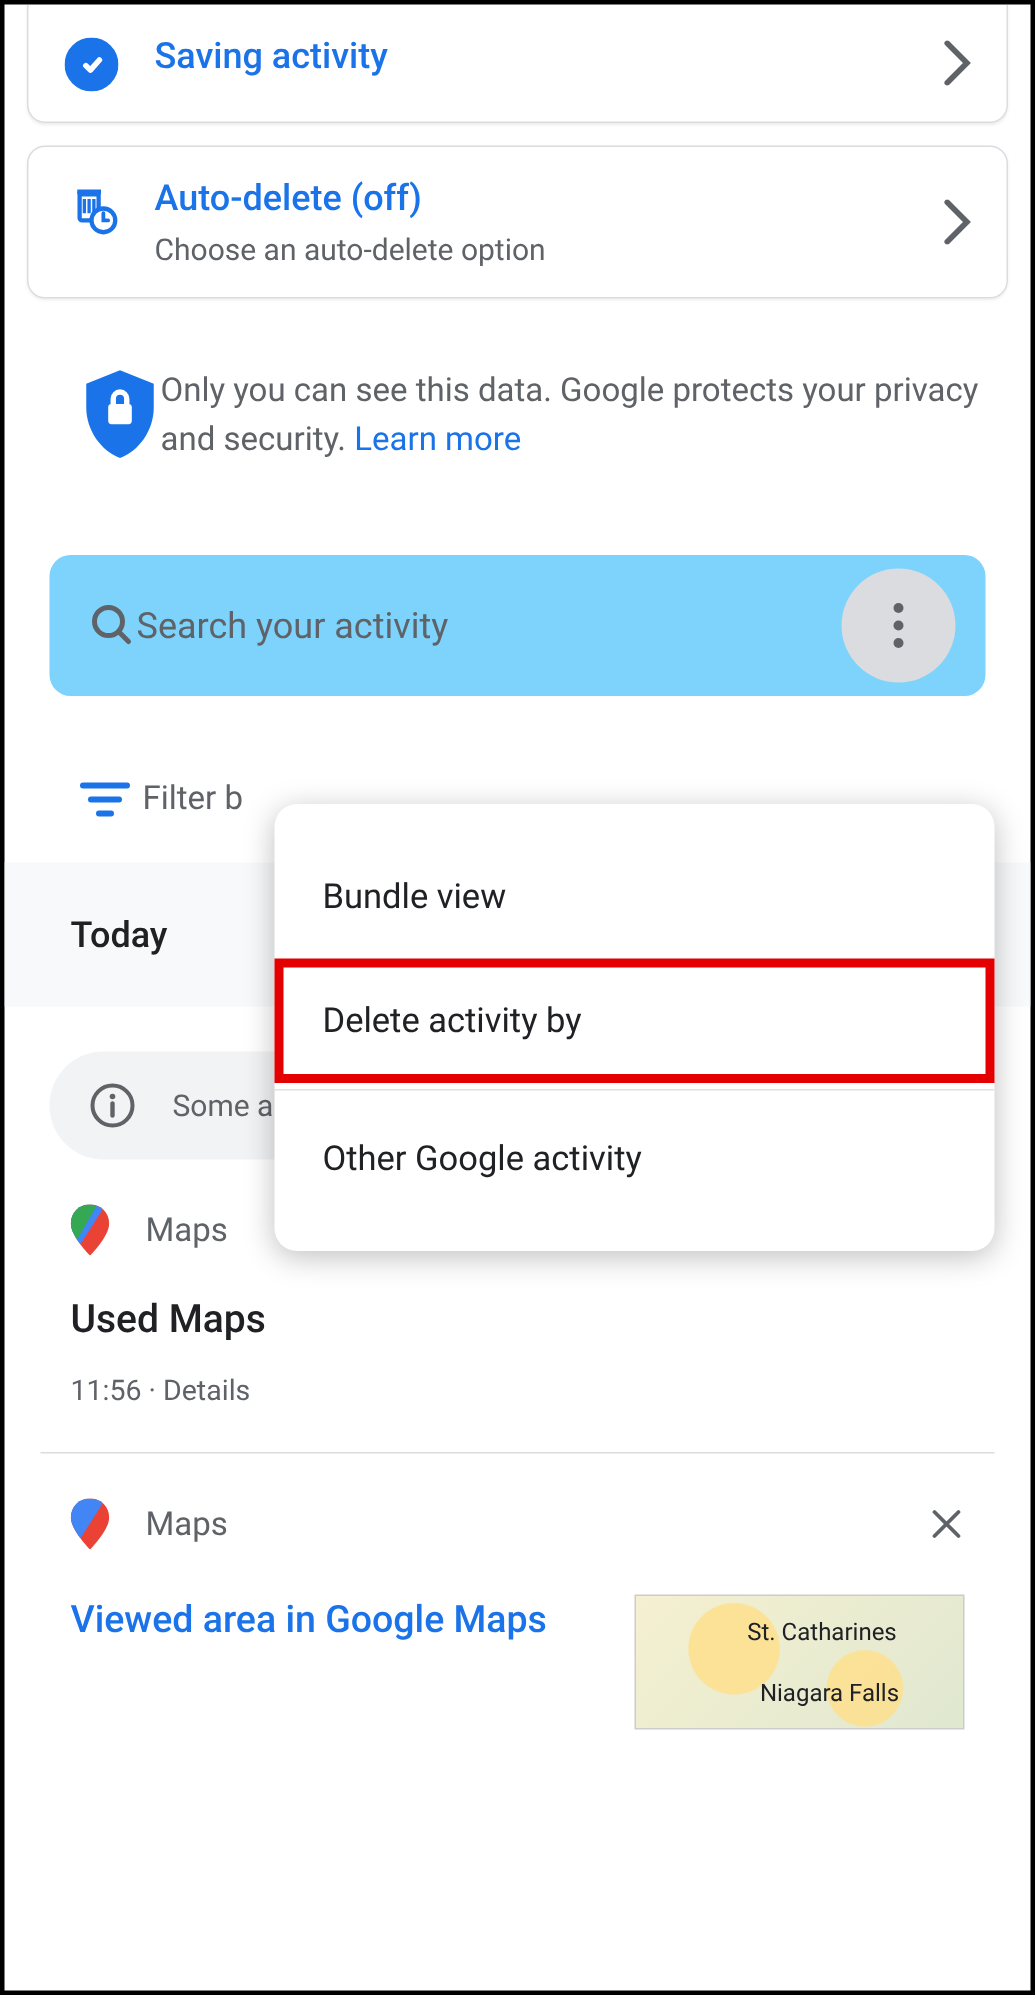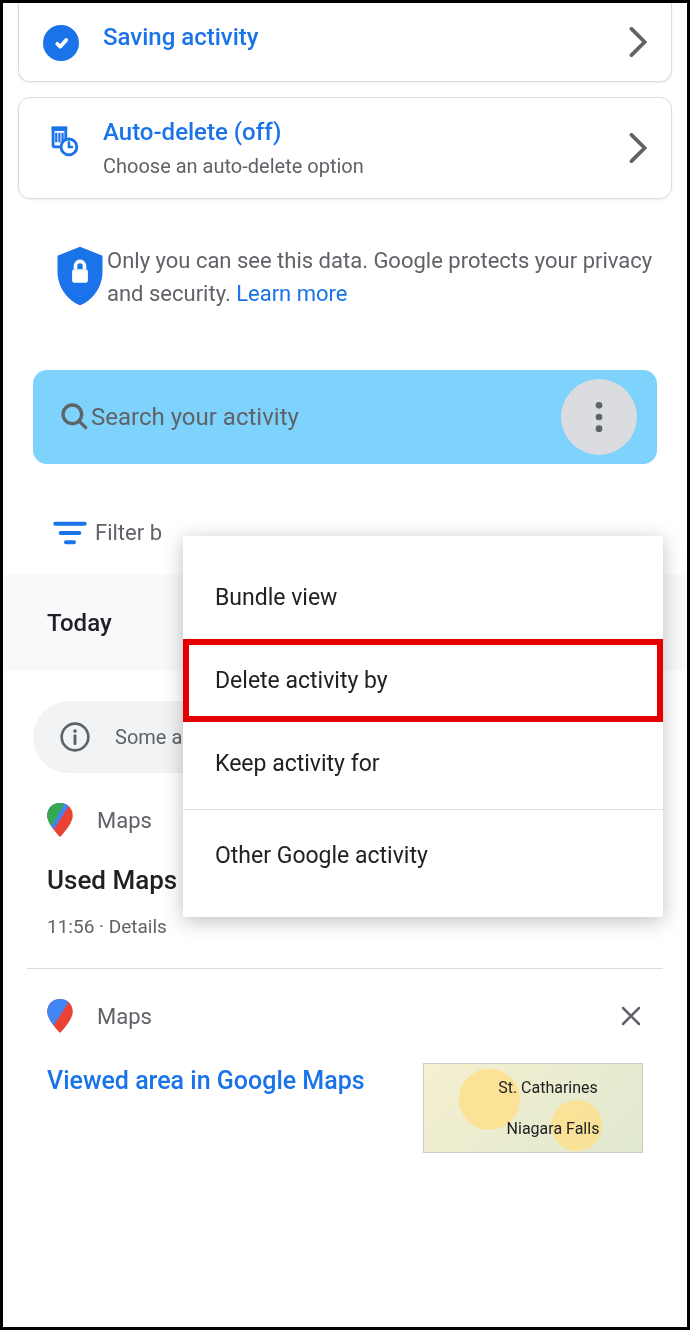--- a/index.html
+++ b/index.html
@@ -58,21 +58,21 @@
     opacity:.8;}
   .mapthumb span{position:relative;z-index:1;font-size:16px;}
   .close-x { font-size:28px; color:#5f6368; }
 
   
   .menu {
     position:absolute;
     left:180px; top:533px;
     width:480px;
     background:#fff;
-    border-radius:2px;
+    border-radius:15px;
     box-shadow: 0 4px 20px rgba(0,0,0,0.25);
     padding: 20px 0;
     z-index: 100;
   }
   .menu .mi {
     padding: 28px 32px;
     font-size:23px;
     color:#202124;
   }
   .menu .mi.highlight { outline:6px solid #e40000; outline-offset:-6px; }
@@ -213,16 +213,15 @@
   <div class="vlink">Viewed area in Google Maps</div>
   <div class="mapthumb">
     <span style="margin-left:30px;">St. Catharines</span>
     <span style="margin-left:40px;margin-top:22px;">Niagara Falls</span>
   </div>
 </div>
 
 <div class="menu">
   <div class="mi">Bundle view</div>
   <div class="mi highlight">Delete activity by</div>
-  <div class="mi">Keep activity for</div>
   <div class="sep"></div>
   <div class="mi">Other Google activity</div>
 </div>
 
 </body></html>

